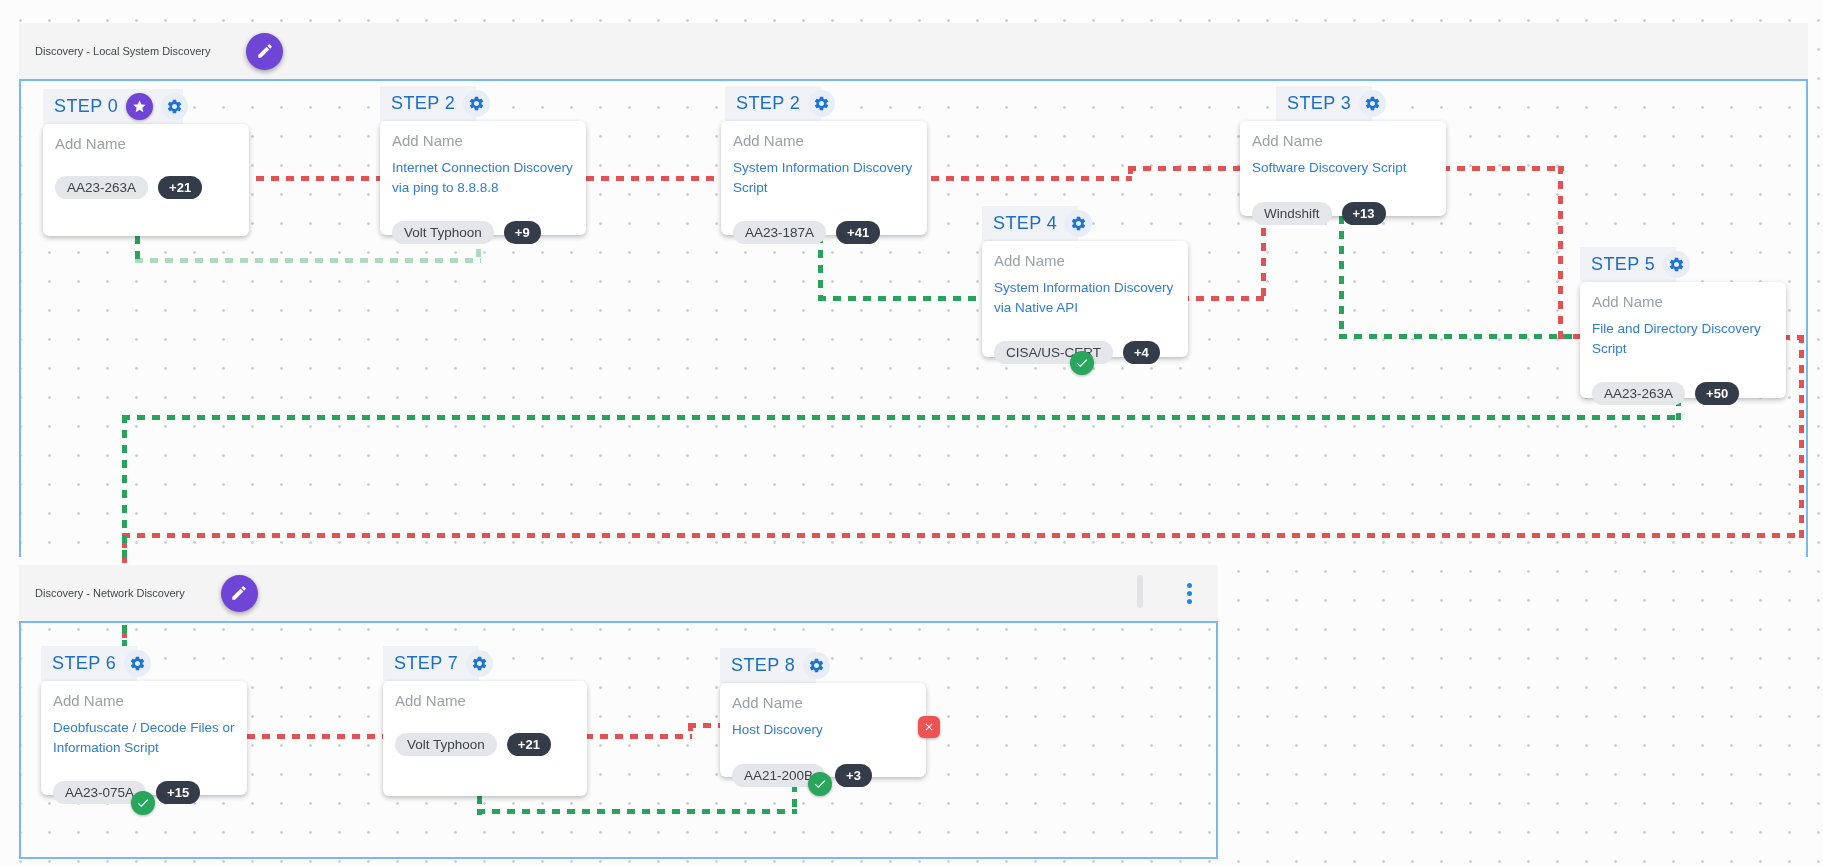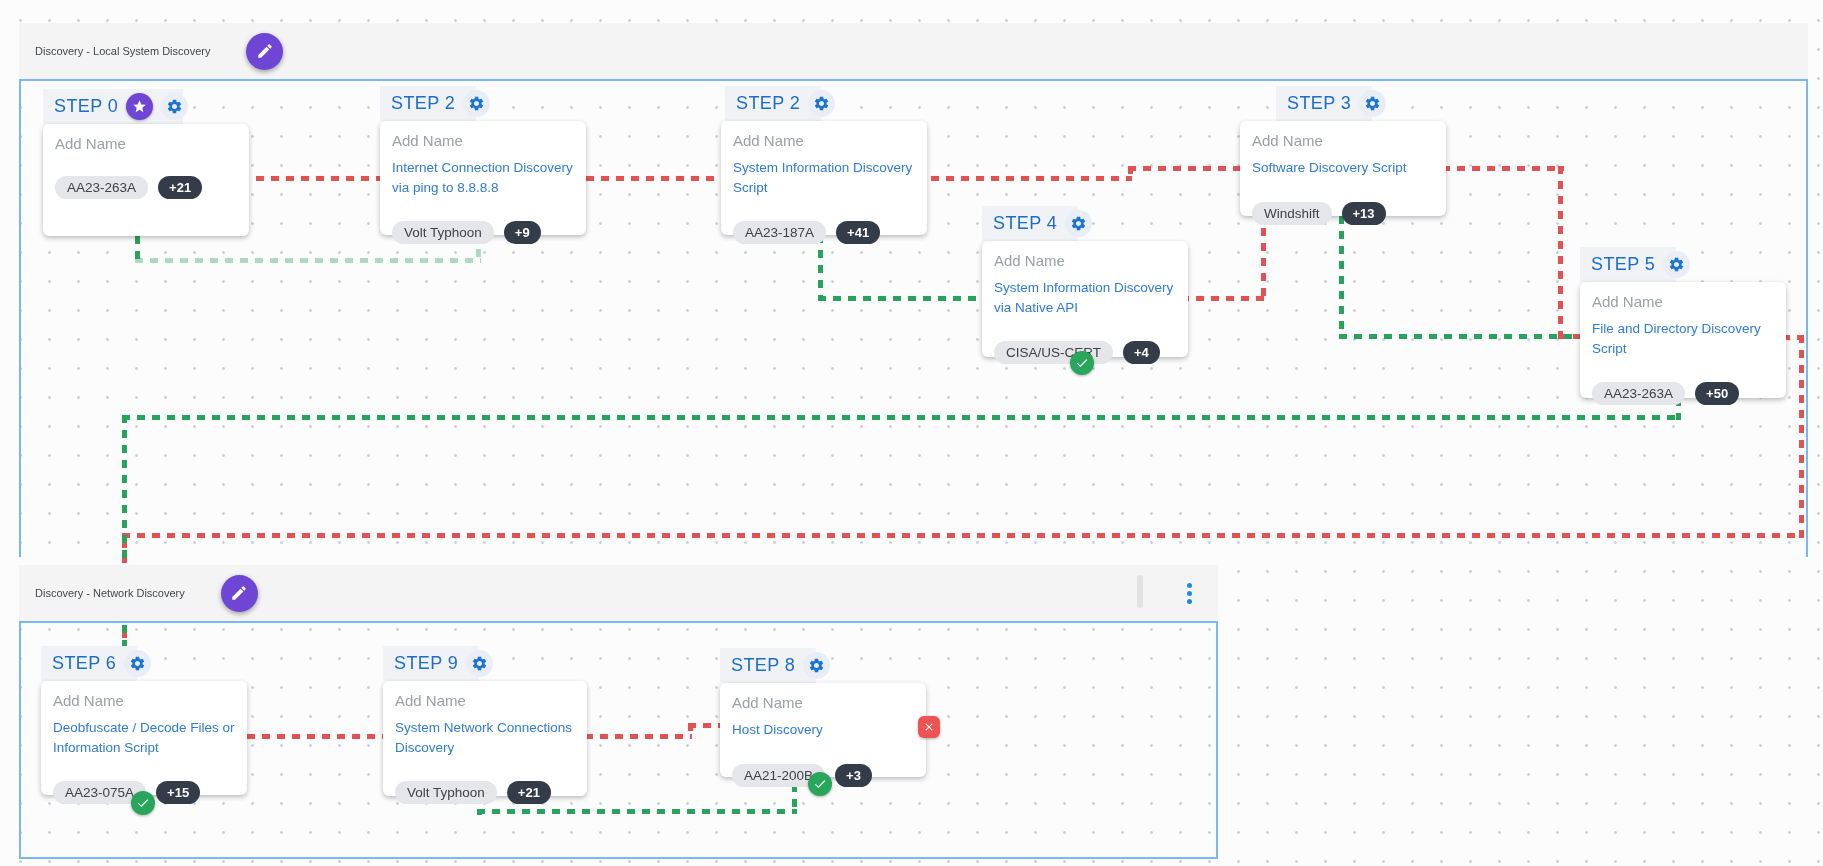--- a/index.html
+++ b/index.html
@@ -274,30 +274,29 @@
     <span class="tag-dark">+15</span>
   </div>
 </div>
 <div class="badge check" style="left:131px;top:791px">
   <svg width="14" height="14" viewBox="0 0 24 24" fill="#ffffff">
       <path d="M9 16.17 4.83 12l-1.42 1.41L9 19 21 7l-1.41-1.41z"></path>
     </svg>
 </div>
 
 <div class="step-bar" style="left:383px;top:646px;width:96px">
-  <span class="step-label-text">STEP 9</span>
+  <span class="step-label-text">STEP 7</span>
   <button class="round-chip gear-chip">
     <svg width="17" height="17" viewBox="0 0 24 24" fill="#1b74d3">
         <path d="M19.14 12.94c.04-.3.06-.61.06-.94 0-.32-.02-.64-.07-.94l2.03-1.58c.18-.14.23-.41.12-.61l-1.92-3.32c-.12-.22-.37-.29-.59-.22l-2.39.96c-.5-.38-1.03-.7-1.62-.94l-.36-2.54c-.04-.24-.24-.41-.48-.41h-3.84c-.24 0-.43.17-.47.41l-.36 2.54c-.59.24-1.13.57-1.62.94l-2.39-.96c-.22-.08-.47 0-.59.22L2.74 8.87c-.12.21-.08.47.12.61l2.03 1.58c-.05.3-.09.63-.09.94s.02.64.07.94l-2.03 1.58c-.18.14-.23.41-.12.61l1.92 3.32c.12.22.37.29.59.22l2.39-.96c.5.38 1.03.7 1.62.94l.36 2.54c.05.24.24.41.48.41h3.84c.24 0 .44-.17.47-.41l.36-2.54c.59-.24 1.13-.56 1.62-.94l2.39.96c.22.08.47 0 .59-.22l1.92-3.32c.12-.22.07-.47-.12-.61l-2.01-1.58zM12 15.6c-1.98 0-3.6-1.62-3.6-3.6s1.62-3.6 3.6-3.6 3.6 1.62 3.6 3.6-1.62 3.6-3.6 3.6z"></path>
       </svg>
   </button>
 </div>
 <div class="card" style="left:383px;top:681px;width:204px;height:115px">
   <input class="add-name" placeholder="Add Name" style="">
-  <a class="scenario-link">System Network Connections Discovery</a>
   <div class="tags">
     <span class="tag-light">Volt Typhoon</span>
     <span class="tag-dark">+21</span>
   </div>
 </div>
 
 <div class="step-bar" style="left:720px;top:648px;width:96px">
   <span class="step-label-text">STEP 8</span>
   <button class="round-chip gear-chip">
     <svg width="17" height="17" viewBox="0 0 24 24" fill="#1b74d3">

